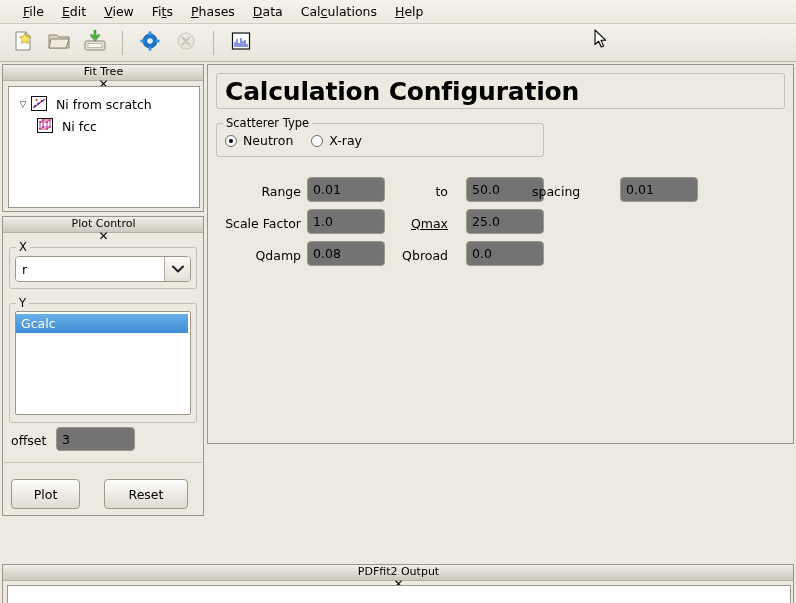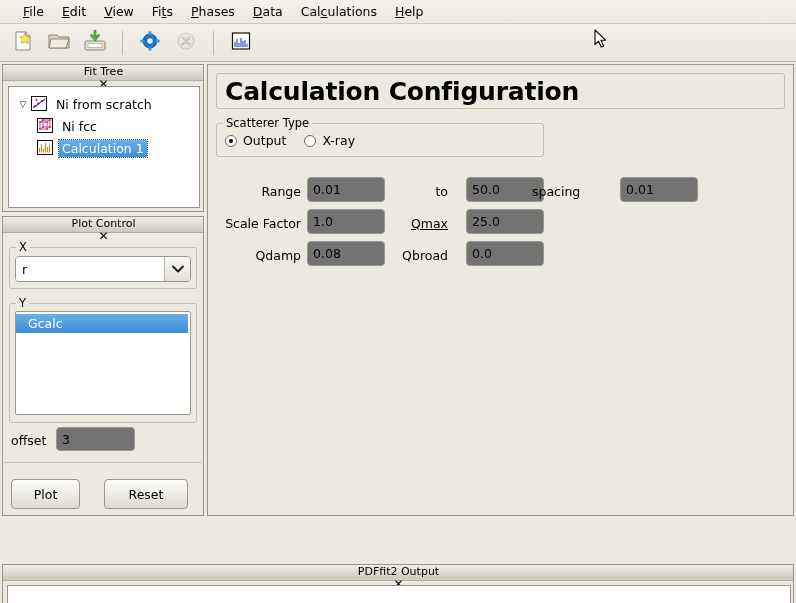--- a/index.html
+++ b/index.html
@@ -107,21 +107,21 @@
     width: 26px; display: flex; align-items: center; justify-content: center;
     background: linear-gradient(to bottom, #fbfaf7 0%, #e3e0d6 100%);
     border-left: 1px solid #b6b1a3; font-size: 11px;
   }
   .listbox {
     position: absolute; background: #ffffff;
     border: 1px solid #9c9788; border-radius: 2px; overflow: hidden;
     padding-top: 2px;
   }
   .listbox .litem {
-    height: 19px; line-height: 19px; font-size: 12.5px; padding-left: 12px;
+    height: 19px; line-height: 19px; font-size: 12.5px; padding-left: 5px;
     color: #000;
   }
   .listbox .litem.selected {
     background: linear-gradient(to bottom, #6bb0e8 0%, #3b8cd6 100%);
     color: #ffffff; width: 172px;
   }
   .offset-label {
     position: absolute; font-size: 12.5px;
   }
   .textinput {
@@ -137,21 +137,21 @@
   .btn {
     position: absolute;
     background: linear-gradient(to bottom, #fdfdfb 0%, #eceae2 55%, #dedbd0 100%);
     border: 1px solid #9c9788; border-radius: 4px;
     display: flex; align-items: center; justify-content: center;
     font-size: 12.5px; color: #000; cursor: default;
   }
 
   
   #main-content {
-    position: absolute; left: 207px; top: 64px; width: 587px; height: 452px;
+    position: absolute; left: 207px; top: 64px; width: 587px; height: 380px;
     background: #ece9e0; border: 1px solid #9a9588;
   }
   #config-title {
     position: absolute; left: 8px; top: 8px; width: 569px; height: 36px;
     border: 1px solid #c3bfb2; border-radius: 3px;
     background: #ece9e0;
     display: flex; align-items: center; padding-left: 8px;
     font-size: 25px; font-weight: bold; letter-spacing: -0.2px;
   }
   #scatterer-group {
@@ -308,31 +308,20 @@
               <circle cx="6" cy="2" r="1.1"></circle>
                 <circle cx="13" cy="2" r="1.1"></circle>
               <circle cx="6" cy="9" r="1.1"></circle>
                 <circle cx="13" cy="9" r="1.1"></circle>
             </g>
           </svg>
         </span>
         <span class="tlabel">Ni fcc</span>
       </div>
 
-      <div class="tree-row child selected">
-        <span class="ticon">
-          <svg width="16" height="15" viewBox="0 0 16 15">
-            <rect x="0.5" y="0.5" width="15" height="14" fill="#fff" stroke="#111" stroke-width="1"></rect>
-            <g stroke="#f07000" stroke-width="1">
-              <path d="M2.5 12.5V8M4.5 12.5V4M6.5 12.5V9M8.5 12.5V3M10.5 12.5V7M12.5 12.5V5"></path>
-            </g>
-          </svg>
-        </span>
-        <span class="tlabel">Calculation 1</span>
-      </div>
 
     </div>
   </div>
 
   <div class="panel" id="plot-control-panel">
     <div class="panel-title">
       <span>Plot Control</span>
       <span class="x">✕</span>
     </div>
 
@@ -365,21 +354,21 @@
   </div>
 
   <div id="main-content">
 
     <div id="config-title">Calculation Configuration</div>
 
     <div class="groupbox" id="scatterer-group">
       <span class="gb-label">Scatterer Type</span>
       <div class="radio-row">
         <span class="radio on"></span>
-        <span class="radio-label">Output</span>
+        <span class="radio-label">Neutron</span>
         <span class="radio"></span>
         <span class="radio-label">X-ray</span>
       </div>
     </div>
 
     <span class="form-label" style="left:23px; top:119px; width:70px;">Range</span>
     <div class="textinput" style="left:99px; top:112px; width:78px; height:25px;">0.01</div>
 
     <span class="form-label" style="left:195px; top:119px; width:45px;text-align:right;">to</span>
     <div class="textinput" style="left:258px; top:112px; width:78px; height:25px;">50.0</div>

